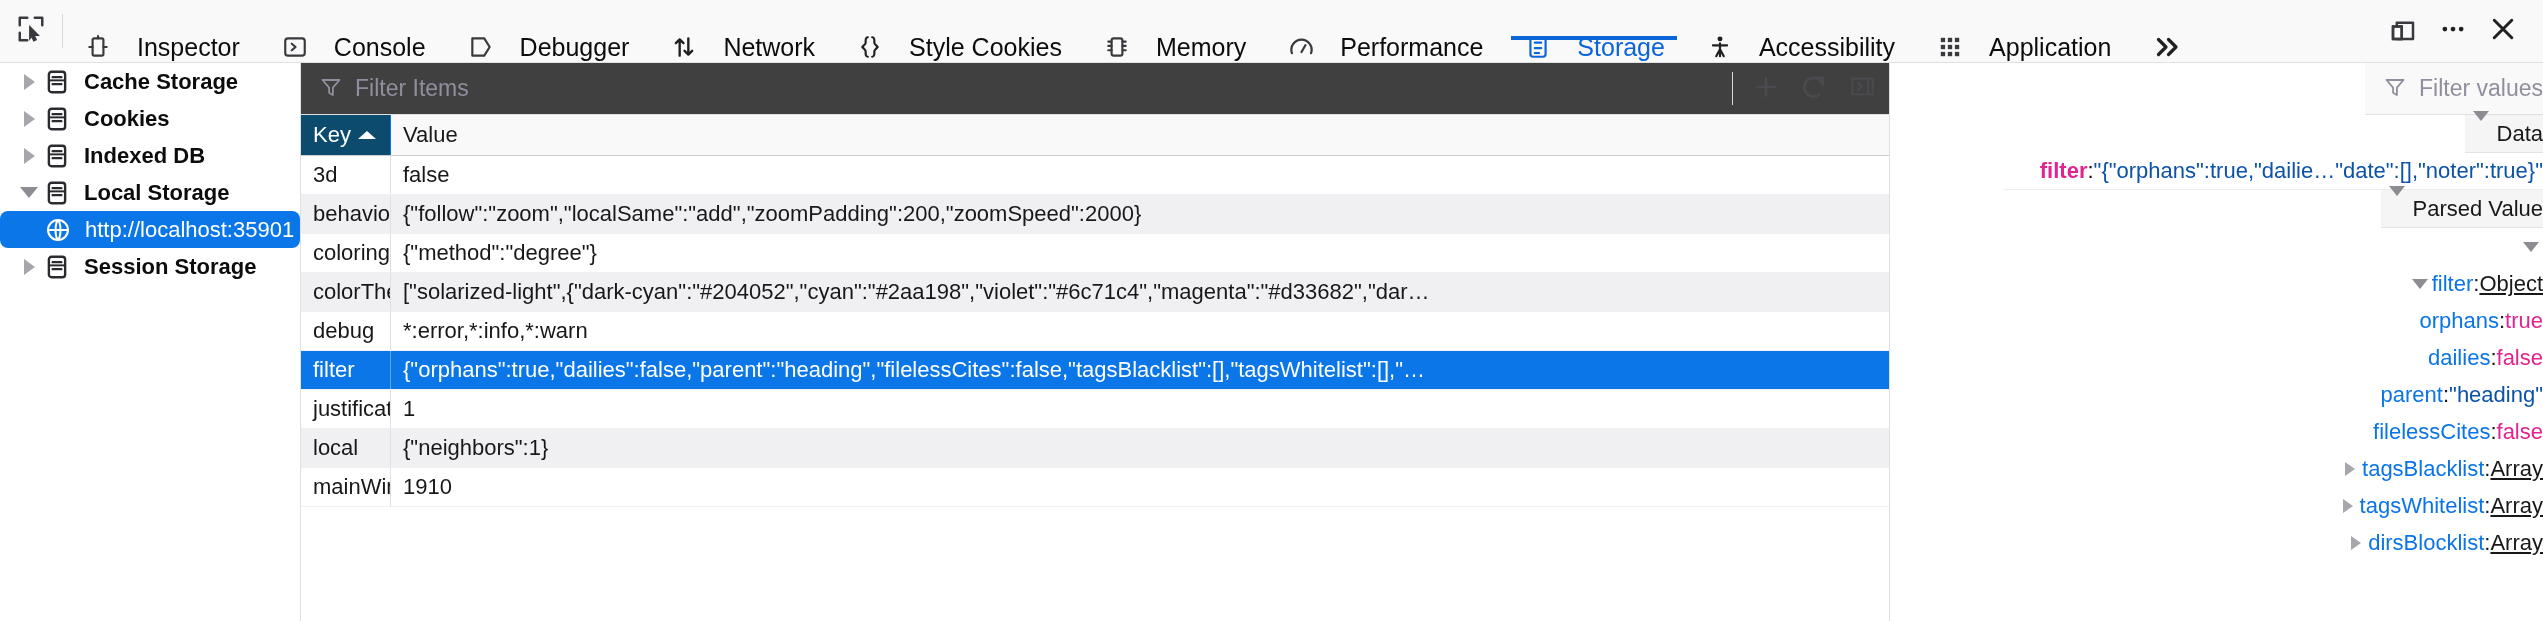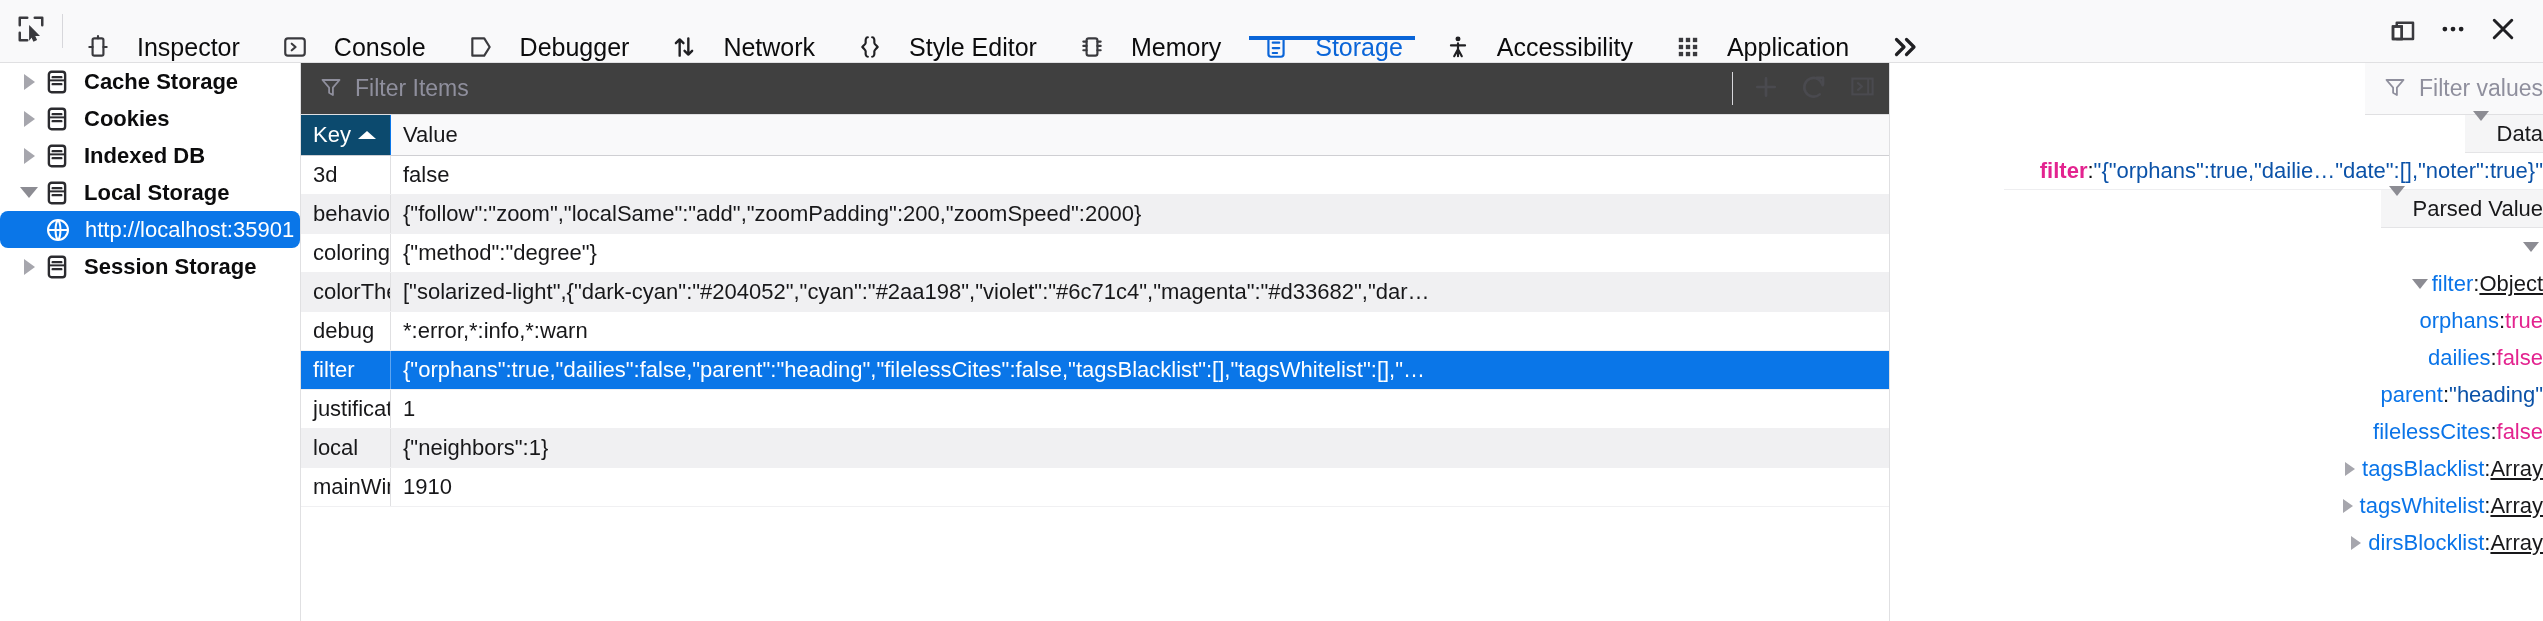--- a/index.html
+++ b/index.html
@@ -406,33 +406,42 @@
         <span>Network</span>
       </div>
 
       <div class="tab">
         <span class="ico">
           <svg width="26" height="26" viewBox="0 0 24 24" fill="none" stroke="#202023" stroke-width="2" stroke-linecap="round">
             <path d="M10 3c-2.5 0-2 3.5-2 5s-1.5 2-3 4c1.5 2 3 2.5 3 4s-.5 5 2 5"></path>
             <path d="M14 3c2.5 0 2 3.5 2 5s1.5 2 3 4c-1.5 2-3 2.5-3 4s.5 5-2 5"></path>
           </svg>
         </span>
-        <span>Style Editor</span>
+        <span>Style Cookies</span>
       </div>
 
       <div class="tab">
         <span class="ico">
           <svg width="26" height="26" viewBox="0 0 24 24" fill="none" stroke="#3a3a3e" stroke-width="2">
             <rect x="7" y="4" width="10" height="16" rx="2"></rect>
             <path d="M4 7h3M4 11h3M4 15h3M17 7h3M17 11h3M17 15h3" stroke-linecap="round"></path>
           </svg>
         </span>
         <span>Memory</span>
       </div>
 
+      <div class="tab">
+        <span class="ico">
+          <svg width="27" height="27" viewBox="0 0 24 24" fill="none" stroke="#3a3a3e" stroke-width="2">
+            <path d="M3.5 17a9 9 0 1117 0" stroke-linecap="round"></path>
+            <path d="M12 16l3.5-6" stroke-linecap="round"></path>
+          </svg>
+        </span>
+        <span>Performance</span>
+      </div>
 
       <div class="tab selected">
         <span class="ico">
           <svg width="26" height="26" viewBox="0 0 24 24" fill="none" stroke="#0a65d8" stroke-width="2">
             <rect x="5" y="3" width="14" height="18" rx="2.5"></rect>
             <path d="M9 8h6M9 13h6M9 17.5h4" stroke-linecap="round"></path>
           </svg>
         </span>
         <span>Storage</span>
       </div>

